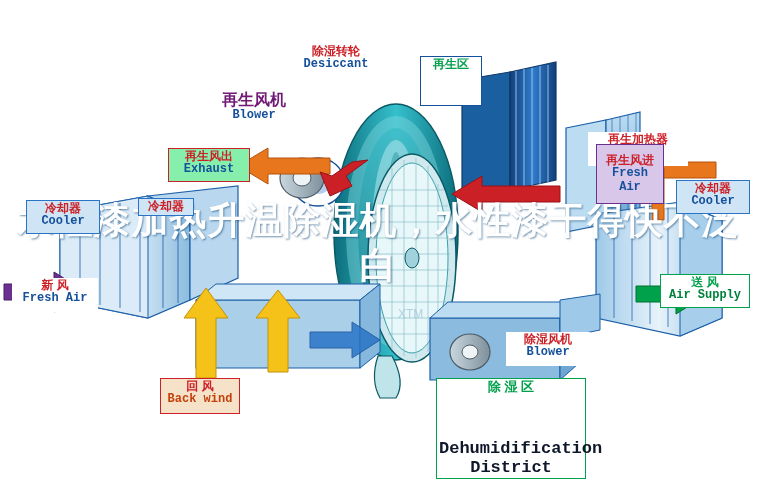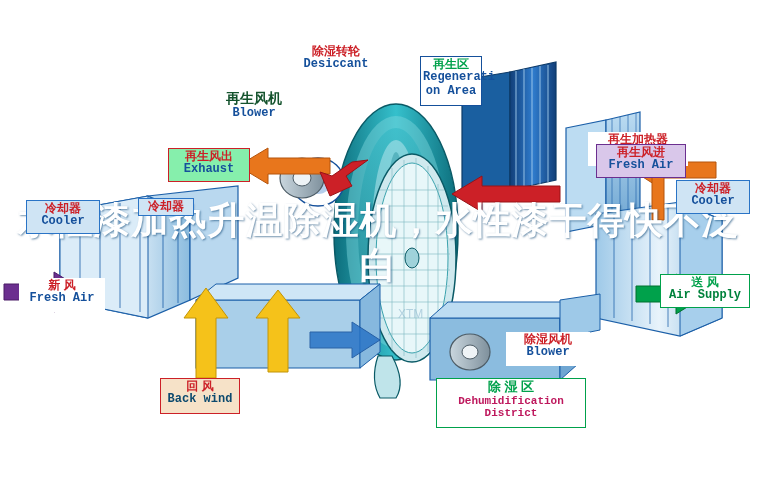--- a/index.html
+++ b/index.html
@@ -164,29 +164,28 @@
 
     <polygon points="310,332 352,332 352,322 380,340 352,358 352,348 310,348" fill="#2a74c6" stroke="#15509b" stroke-width="1" opacity=".85"></polygon>
 
     <text x="398" y="318" font-family="Liberation Sans, sans-serif" font-size="12" fill="#8fb8cf" opacity=".6">XTM</text>
   </svg>
 
   <div class="overlay-title">水性漆加热升温除湿机，水性漆干得快不泛白</div>
 
   <div id="labels">
       <div class="lbl" style="left: 288px; top: 44px; width: 96px; min-height: 34px; background: rgb(255, 255, 255); border: none; padding: 1px 2px;"><span class="cn" style="color: rgb(204, 32, 39); font-size: 12px;">除湿转轮</span><span class="en" style="color: rgb(21, 80, 155); font-size: 12px;">Desiccant</span></div>
-      <div class="lbl" style="left: 420px; top: 56px; width: 62px; min-height: 50px; background: rgb(255, 255, 255); border: 1px solid rgb(21, 80, 155); padding: 1px 2px;"><span class="cn" style="color: rgb(0, 161, 75); font-size: 12px;">再生区</span><span class="en" style="color: rgb(21, 80, 155); font-size: 12px;">Regenerati
-on Area</span></div>
-      <div class="lbl" style="left: 212px; top: 90px; width: 84px; min-height: 34px; background: rgb(255, 255, 255); border: none; padding: 1px 2px;"><span class="cn" style="color: #14532d; font-size: 14px;">再生风机</span><span class="en" style="color: rgb(21, 80, 155); font-size: 12px;">Blower</span></div>
+      <div class="lbl" style="left: 420px; top: 56px; width: 62px; min-height: 50px; background: rgb(255, 255, 255); border: 1px solid rgb(21, 80, 155); padding: 1px 2px;"><span class="cn" style="color: rgb(0, 161, 75); font-size: 12px;">再生区</span></div>
+      <div class="lbl" style="left: 212px; top: 90px; width: 84px; min-height: 34px; background: rgb(255, 255, 255); border: none; padding: 1px 2px;"><span class="cn" style="color: #701a75; font-size: 16px;">再生风机</span><span class="en" style="color: rgb(21, 80, 155); font-size: 12px;">Blower</span></div>
       <div class="lbl" style="left: 588px; top: 96px; width: 100px; min-height: 34px; background: rgb(255, 255, 255); border: none; padding: 1px 2px; margin-top: 36px;"><span class="cn" style="color: rgb(204, 32, 39); font-size: 12px;">再生加热器</span><span class="en" style="color: rgb(21, 80, 155); font-size: 12px;">heater</span></div>
       <div class="lbl" style="left: 168px; top: 148px; width: 82px; min-height: 34px; background: #86efac; border: 1px solid rgb(204, 32, 39); padding: 1px 2px;"><span class="cn" style="color: rgb(204, 32, 39); font-size: 12px;">再生风出</span><span class="en" style="color: rgb(21, 80, 155); font-size: 12px;">Exhaust</span></div>
-      <div class="lbl" style="left: 596px; top: 144px; width: 90px; min-height: 34px; background: rgb(217, 199, 234); border: 1px solid rgb(107, 47, 143); padding: 1px 2px;"><span class="cn" style="color: rgb(204, 32, 39); font-size: 12px;">再生风进</span><span class="en" style="color: rgb(21, 80, 155); font-size: 12px;">Fresh Air</span></div>
+      <div class="lbl" style="left: 596px; top: 144px; width: 68px; min-height: 34px; background: rgb(217, 199, 234); border: 1px solid rgb(107, 47, 143); padding: 9px 2px;"><span class="cn" style="color: rgb(204, 32, 39); font-size: 12px;">再生风进</span><span class="en" style="color: rgb(21, 80, 155); font-size: 12px;">Fresh Air</span></div>
       <div class="lbl" style="left: 676px; top: 180px; width: 74px; min-height: 34px; background: rgb(207, 228, 244); border: 1px solid rgb(42, 116, 198); padding: 1px 2px;"><span class="cn" style="color: rgb(204, 32, 39); font-size: 12px;">冷却器</span><span class="en" style="color: rgb(21, 80, 155); font-size: 12px;">Cooler</span></div>
       <div class="lbl" style="left: 26px; top: 200px; width: 74px; min-height: 34px; background: rgb(207, 228, 244); border: 1px solid rgb(42, 116, 198); padding: 1px 2px;"><span class="cn" style="color: rgb(204, 32, 39); font-size: 12px;">冷却器</span><span class="en" style="color: rgb(21, 80, 155); font-size: 12px;">Cooler</span></div>
       <div class="lbl" style="left: 138px; top: 198px; width: 56px; min-height: 18px; background: rgb(207, 228, 244); border: 1px solid rgb(42, 116, 198); padding: 1px 2px;"><span class="cn" style="color: rgb(204, 32, 39); font-size: 12px;">冷却器</span></div>
-      <div class="lbl" style="left: 19px; top: 278px; width: 86px; min-height: 34px; background: rgb(255, 255, 255); border: none; padding: 1px 2px;"><span class="cn" style="color: rgb(204, 32, 39); font-size: 12px;">新  风</span><span class="en" style="color: rgb(21, 80, 155); font-size: 12px;">Fresh Air</span></div>
+      <div class="lbl" style="left: 12px; top: 278px; width: 86px; min-height: 34px; background: rgb(255, 255, 255); border: none; padding: 1px 2px;"><span class="cn" style="color: rgb(204, 32, 39); font-size: 12px;">新  风</span><span class="en" style="color: rgb(21, 80, 155); font-size: 12px;">Fresh Air</span></div>
       <div class="lbl" style="left: 660px; top: 274px; width: 90px; min-height: 34px; background: rgb(255, 255, 255); border: 1px solid rgb(0, 161, 75); padding: 1px 2px;"><span class="cn" style="color: rgb(0, 161, 75); font-size: 12px;">送  风</span><span class="en" style="color: rgb(0, 130, 60); font-size: 12px;">Air Supply</span></div>
       <div class="lbl" style="left: 506px; top: 332px; width: 84px; min-height: 34px; background: rgb(255, 255, 255); border: none; padding: 1px 14px;"><span class="cn" style="color: rgb(204, 32, 39); font-size: 12px;">除湿风机</span><span class="en" style="color: rgb(21, 80, 155); font-size: 12px;">Blower</span></div>
-      <div class="lbl" style="left: 436px; top: 378px; width: 150px; min-height: 50px; background: rgb(255, 255, 255); border: 1px solid rgb(0, 161, 75); padding: 1px 2px;"><span class="cn" style="color: rgb(0, 161, 75); font-size: 13px;">除 湿 区</span><span class="en" style="color: #be185d; font-size: 11px;">Dehumidification
+      <div class="lbl" style="left: 436px; top: 378px; width: 150px; min-height: 50px; background: rgb(255, 255, 255); border: 1px solid rgb(0, 161, 75); padding: 1px 2px;"><span class="cn" style="color: rgb(0, 161, 75); font-size: 13px;">除 湿 区</span><span class="en" style="color: #0f172a; font-size: 17px; margin-top: 44px;">Dehumidification
 District</span></div>
-      <div class="lbl" style="left: 160px; top: 378px; width: 80px; min-height: 36px; background: rgb(246, 226, 200); border: 1px solid rgb(204, 32, 39); padding: 1px 2px;"><span class="cn" style="color: rgb(204, 32, 39); font-size: 12px;">回  风</span><span class="en" style="color: #0c4a6e; font-size: 12px;">Back wind</span></div>
+      <div class="lbl" style="left: 160px; top: 378px; width: 80px; min-height: 36px; background: rgb(246, 226, 200); border: 1px solid rgb(204, 32, 39); padding: 1px 2px;"><span class="cn" style="color: rgb(204, 32, 39); font-size: 12px;">回  风</span><span class="en" style="color: #c2410c; font-size: 12px;">Back wind</span></div>
     </div>
 </div>
 
 </body></html>

